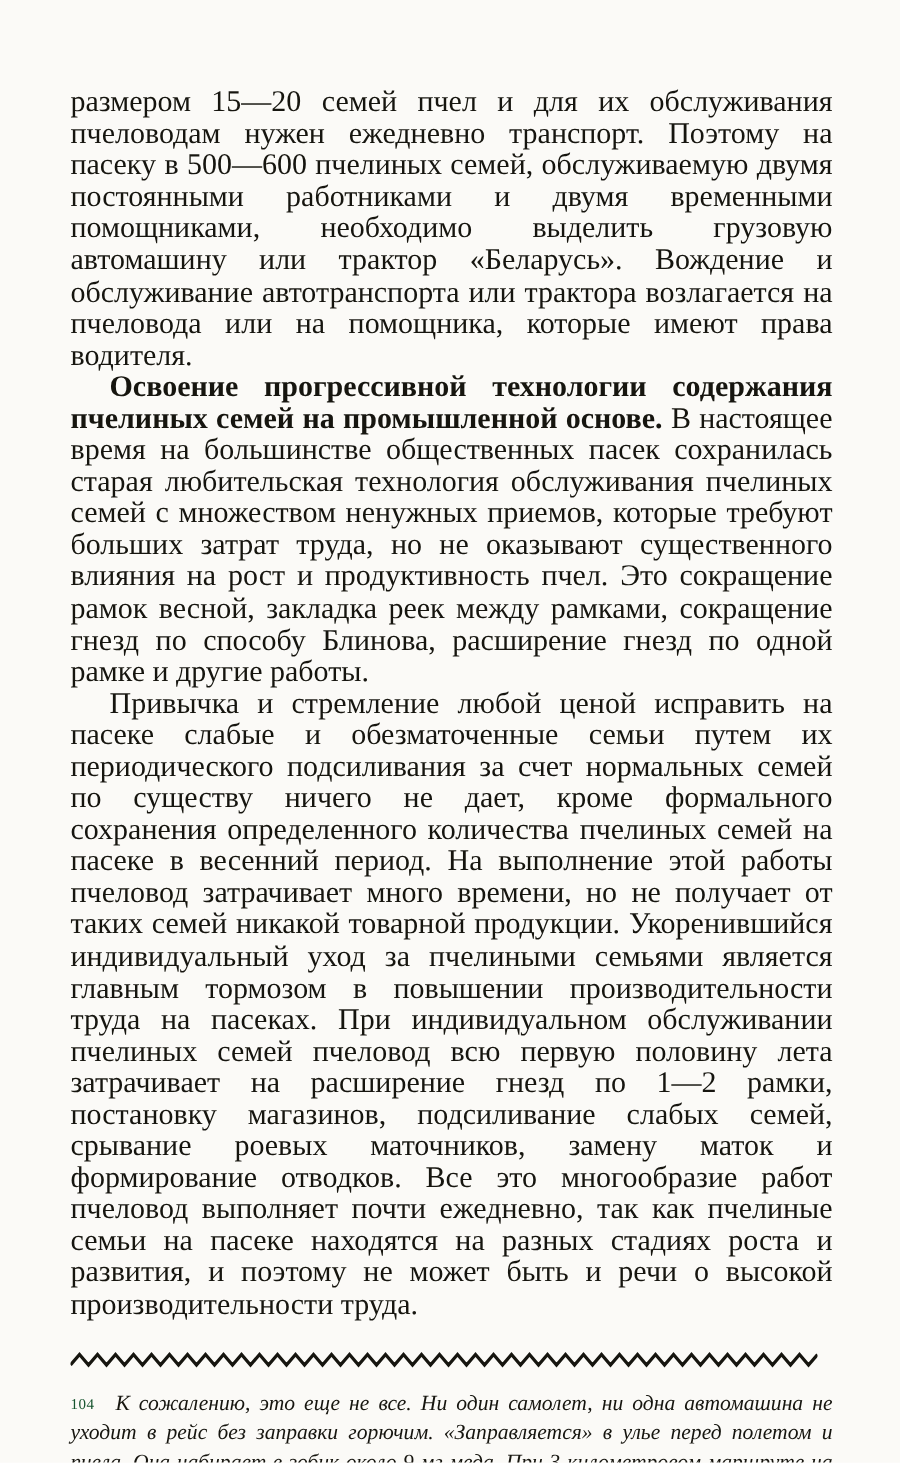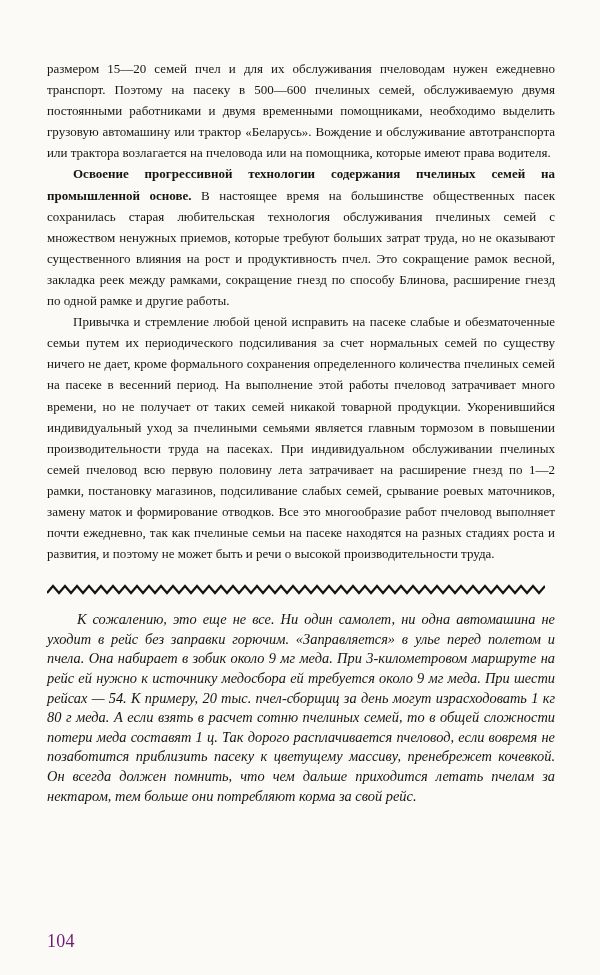--- a/index.html
+++ b/index.html
@@ -21,21 +21,21 @@
     overflow: hidden;
   }
   .content {
     position: absolute;
     left: 47px;
     top: 58px;
     width: 508px;
   }
   p {
     margin: 0;
-    font-size: 13px;
+    font-size: 20px;
     line-height: 21.1px;
     text-align: justify;
     text-justify: inter-word;
     hyphens: manual;
     color: #16150f;
   }
   p.indent {
     text-indent: 26px;
   }
   .bold-run {
@@ -52,22 +52,22 @@
     font-size: 14.4px;
     line-height: 19.6px;
   }
   .italic-block p.indent {
     text-indent: 30px;
   }
   .page-number {
     position: absolute;
     left: 47px;
     top: 931px;
-    font-size: 18px;
-    color: #701a75;
+    font-size: 10px;
+    color: #14532d;
     letter-spacing: 0.3px;
   }
 </style>
 </head>
 <body>
 
 <div class="page">
   <div class="content">
 
     <p>размером 15—20 семей пчел и для их обслуживания пчеловодам нужен ежедневно транспорт. Поэтому на пасеку в 500—600 пчелиных семей, обслуживаемую двумя постоянными работниками и двумя временными помощниками, необходимо выделить грузовую автомашину или трактор «Беларусь». Вождение и обслуживание автотранспорта или трактора возлагается на пчеловода или на помощника, которые имеют права водителя.</p>

